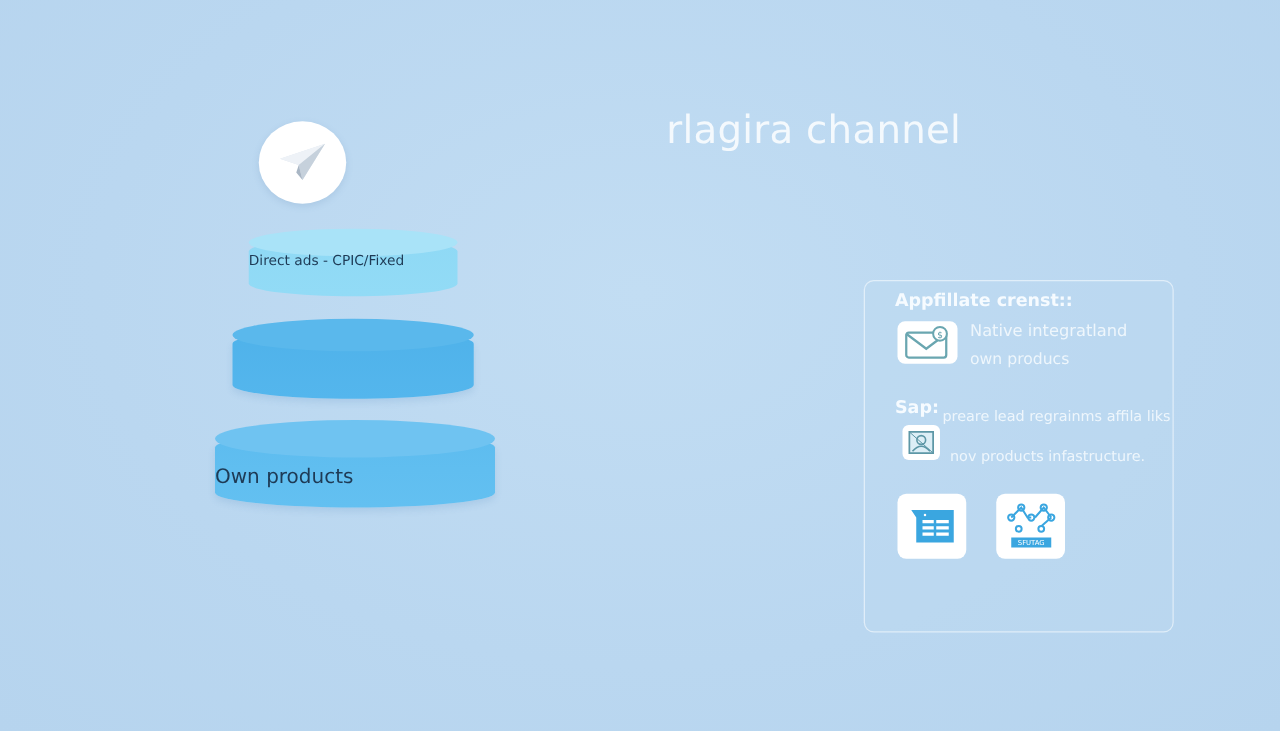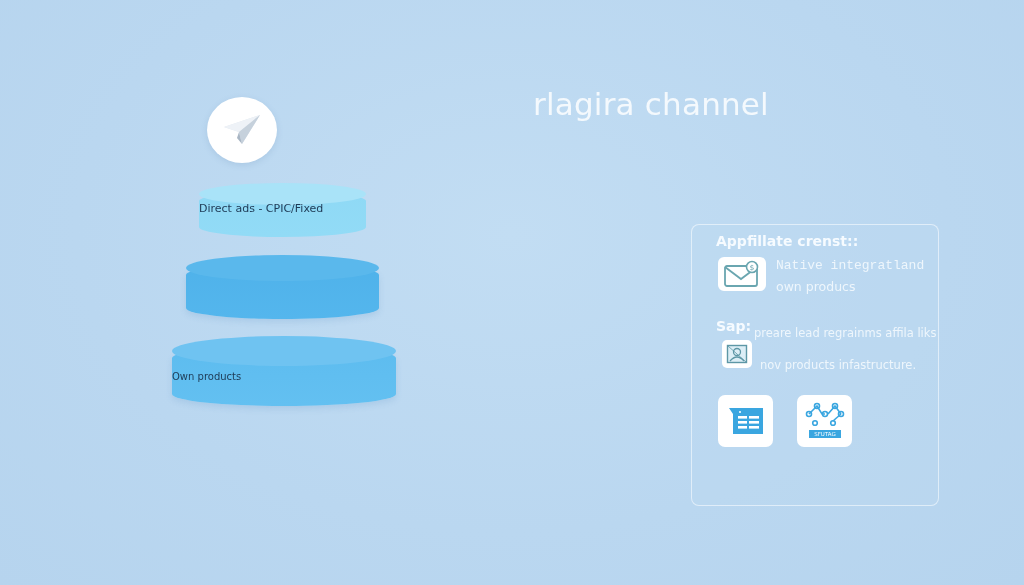--- a/index.html
+++ b/index.html
@@ -44,21 +44,21 @@
     .cyl-1 .body { top: 8px; bottom: 0; background: linear-gradient(180deg,#8fd9f5 0%,#92dbf6 100%); border-radius: 50% / 22%; }
     .cyl-1 .label { top: 19px; }
 
     .cyl-2 { left: 186px; top: 255px; width: 193px; height: 64px; }
     .cyl-2 .top { height: 26px; background: #5ab8ec; }
     .cyl-2 .body { top: 9px; bottom: 0; background: linear-gradient(180deg,#4fb2ea 0%,#54b6ed 100%); border-radius: 50% / 20%; box-shadow: 0 3px 6px rgba(60,120,180,0.15); }
 
     .cyl-3 { left: 172px; top: 336px; width: 224px; height: 70px; }
     .cyl-3 .top { height: 30px; background: #6fc3f1; }
     .cyl-3 .body { top: 10px; bottom: 0; background: linear-gradient(180deg,#5dbcef 0%,#63c0f1 100%); border-radius: 50% / 20%; box-shadow: 0 3px 6px rgba(60,120,180,0.15); }
-    .cyl-3 .label { top: 35px; font-size: 10px; }
+    .cyl-3 .label { top: 35px; font-size: 16px; }
 
     .panel {
       position: absolute; left: 691px; top: 224px; width: 248px; height: 282px;
       border: 1.5px solid rgba(255,255,255,0.55); border-radius: 8px;
       background: rgba(190,218,242,0.35);
     }
     .panel .heading { position: absolute; color: #f6fbff; font-size: 14px; font-weight: 700; white-space: nowrap; }
     .panel .text { position: absolute; color: #eef6fc; font-size: 13px; white-space: nowrap; line-height: 21px; }
     .panel .text.small { font-size: 11.5px; line-height: 16px; }
 
@@ -104,21 +104,21 @@
     <div class="heading" style="left:24px; top:8px;">Appfillate crenst::</div>
 
     <div class="icon-tile" style="left:26px; top:32px; width:48px; height:34px;">
       <svg width="40" height="28" viewBox="0 0 40 28">
         <rect x="3" y="6" width="32" height="20" rx="2" fill="none" stroke="#6aa6b0" stroke-width="1.8"></rect>
         <polyline points="3,7 19,19 35,7" fill="none" stroke="#6aa6b0" stroke-width="1.8"></polyline>
         <circle cx="30" cy="7" r="5.5" fill="#ffffff" stroke="#6aa6b0" stroke-width="1.6"></circle>
         <text x="30" y="10" font-size="7" text-anchor="middle" fill="#5a9aa6" font-family="DejaVu Sans, sans-serif">$</text>
       </svg>
     </div>
-    <div class="text" style="left:84px; top:30px;font-family:Liberation Mono, monospace;">Native integratland</div>
+    <div class="text" style="left:84px; top:30px;">Native integratland</div>
     <div class="text" style="left:84px; top:51px; font-size:12.5px;">own producs</div>
 
     <div class="heading" style="left:24px; top:93px;">Sap:</div>
 
     <div class="icon-tile" style="left:30px; top:115px; width:30px; height:28px; border-radius:5px;">
       <svg width="22" height="20" viewBox="0 0 22 20">
         <rect x="1.5" y="1.5" width="19" height="17" fill="#dceef6" stroke="#5d97a6" stroke-width="1.4"></rect>
         <circle cx="11" cy="8" r="3.5" fill="none" stroke="#5d97a6" stroke-width="1.3"></circle>
         <path d="M4 17 Q11 9 18 17" fill="none" stroke="#5d97a6" stroke-width="1.3"></path>
         <line x1="2" y1="2" x2="20" y2="18" stroke="#5d97a6" stroke-width="0.8"></line>

